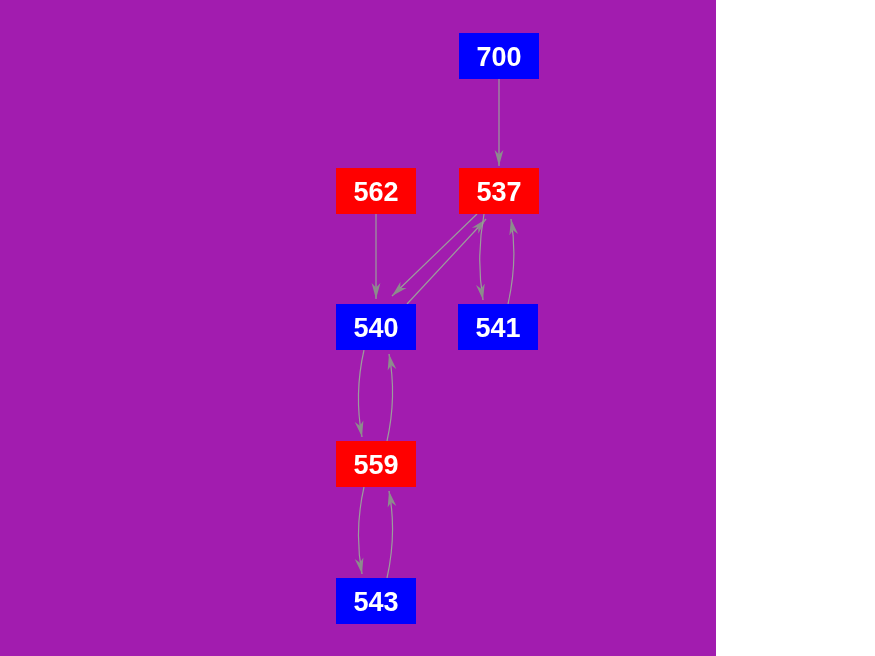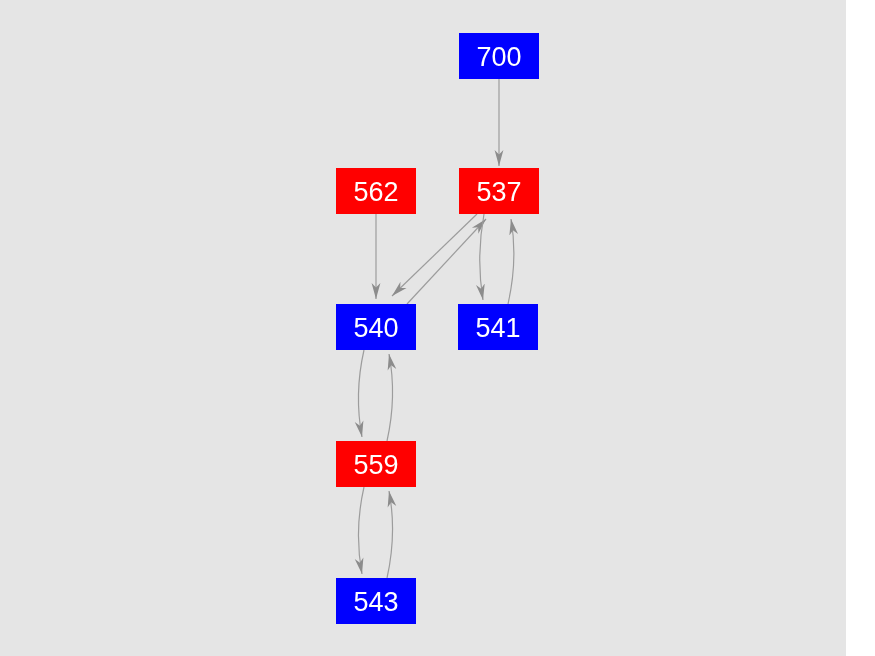--- a/index.html
+++ b/index.html
@@ -2,24 +2,25 @@
 <html><head>
 <meta charset="utf-8">
 <style>
   html, body {
     margin: 0;
     padding: 0;
     background: #ffffff;
   }
   .canvas {
     position: relative;
-    width: 846px;
+    width: 716px;
     height: 656px;
-    background: #e5e5e5;
+    background: #a21caf;
     overflow: hidden;
+    font-weight: bold;
   }
   svg.graph {
     display: block;
     width: 875px;
     height: 656px;
   }
   .edge {
     fill: none;
     stroke-width: 1.2;
   }

